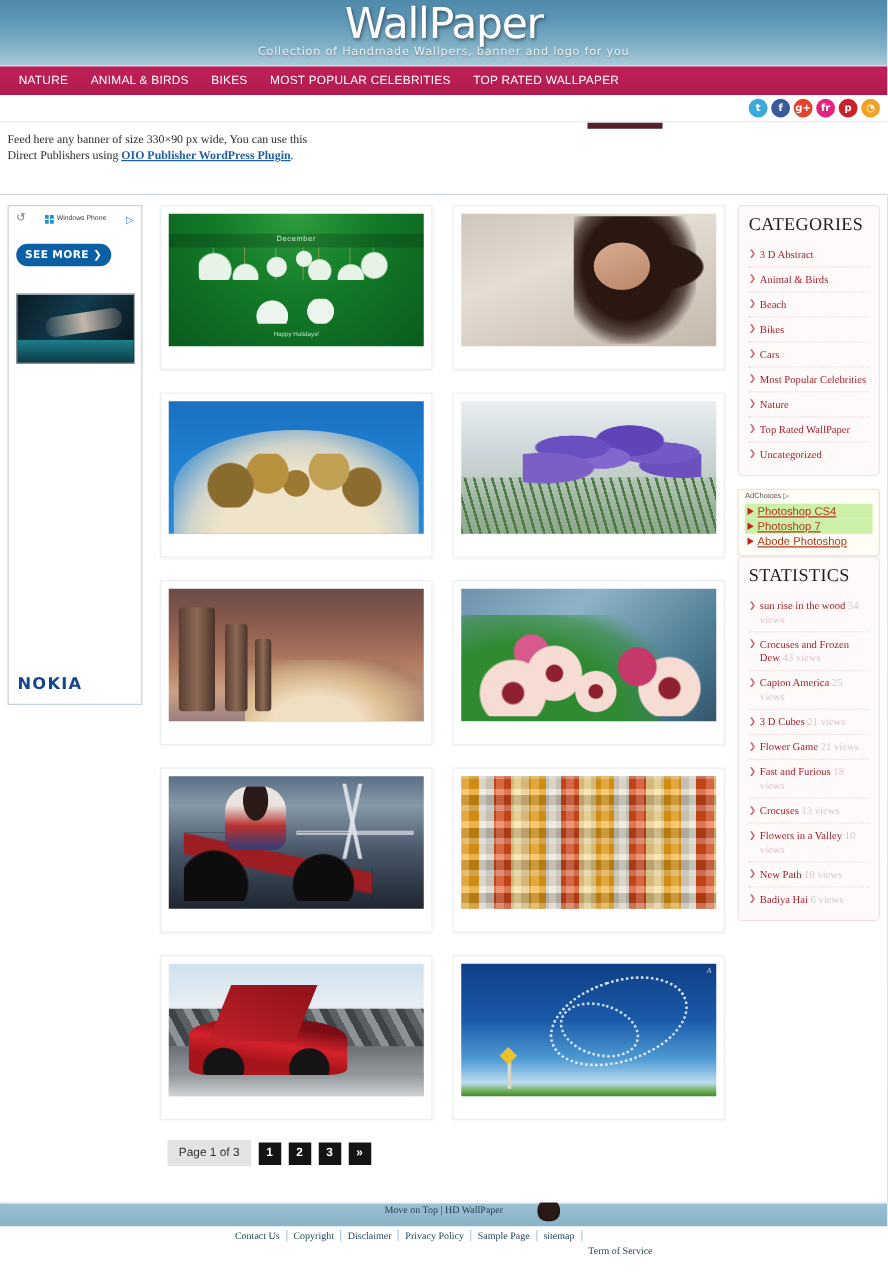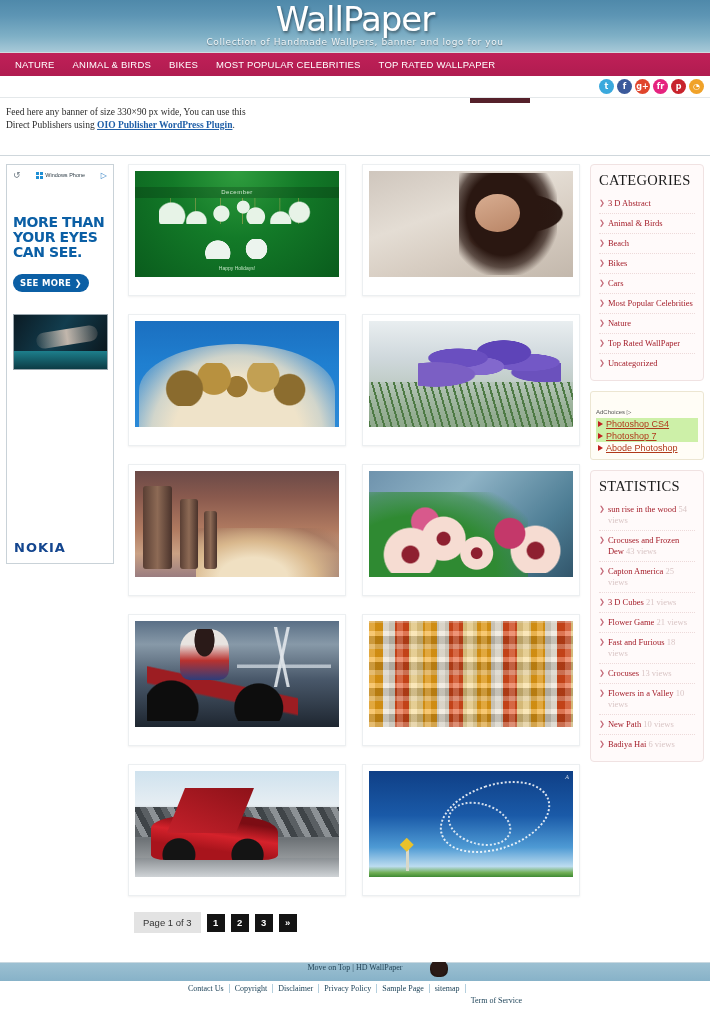--- a/index.html
+++ b/index.html
@@ -483,22 +483,21 @@
   .wlist li:last-child { border-bottom: none; }
   .chev { color: #c46b7a; font-size: 7px; line-height: 11px; }
   .wlist a { color: #a5202c; text-decoration: none; }
   .views { color: #d9c5c5; }
 
   
   .adwidget {
     background: #fffdf6;
     border: 1px solid #ece6d2;
     border-radius: 3px;
-    padding: 16px 5px 5px 5px;
-    margin-bottom: 10px;
+    padding: 0 5px 5px 5px;
   }
   .adchoices {
     font-family: "Liberation Sans", sans-serif;
     font-size: 6px; color: #555; margin-bottom: 3px;
   }
   .adlink {
     display: flex; align-items: center; gap: 3px;
     font-family: "Liberation Sans", sans-serif; font-size: 9px;
     color: #b0381a; text-decoration: underline;
     padding: 1px 2px;
@@ -572,21 +571,20 @@
   <div class="leftcol">
     <div class="ad-box">
       <div class="ad-top">
         <span class="ad-refresh">↺</span>
         <span class="ad-wp">
           <span class="wp-tile"></span>
           <span>Windows Phone</span>
         </span>
         <span class="adchoice-tri">▷</span>
       </div>
-      <div class="ad-head">MORE THAN YOUR EYES CAN SEE.</div>
       <div class="ad-cta">SEE MORE ❯</div>
       <div class="ad-phone">
         <div class="leg"></div>
         <div class="pool"></div>
       </div>
       <div class="ad-nokia">NOKIA</div>
     </div>
   </div>
 
   <div class="maincol">

